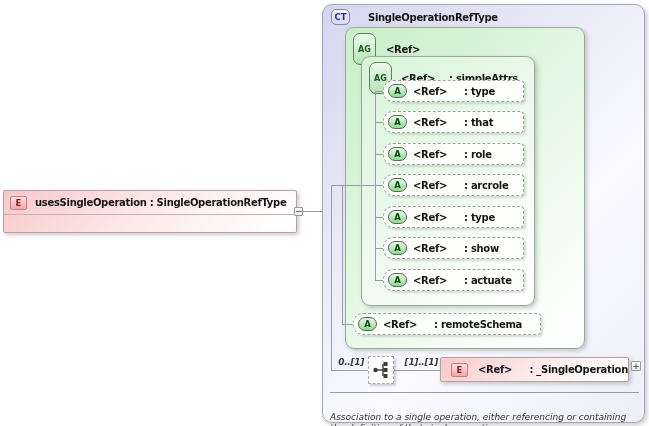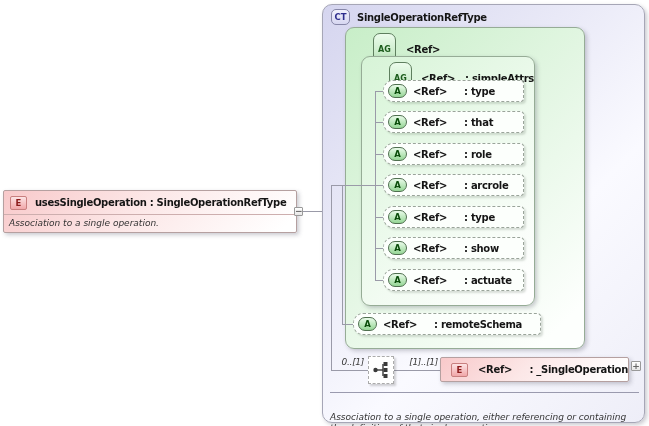--- a/index.html
+++ b/index.html
@@ -25,58 +25,57 @@
     background:#fcfffc;border:1px dashed #9aa49a;border-radius:10px 4px 4px 10px;
     box-shadow:2px 2px 2px rgba(60,80,60,.18);padding-left:4px;}
   
   .ic{display:flex;align-items:center;justify-content:center;font-weight:bold;
       font-size:8.5px;flex:none;box-sizing:border-box;letter-spacing:0;text-align:right;}
   .ic-e{width:17px;height:14px;border:1px solid #c87f7f;border-radius:2px;
         background:linear-gradient(180deg,#fce3e4,#f1a7a9);color:#8c1b1b;}
   .ic-ct{width:19px;height:16px;border:1px solid #8787a8;border-radius:5px;
         background:linear-gradient(180deg,#f1f1fc,#d7d7f1);color:#2e2e8c;}
   .ic-ag{width:23px;height:32px;border:1px solid #5f7f5f;border-radius:7px;
-        background:linear-gradient(180deg,#ecfcec,#b7e3b7);color:#1c5c1c;font-size:8px;margin-left:20px;}
+        background:linear-gradient(180deg,#ecfcec,#b7e3b7);color:#1c5c1c;font-size:8px;}
   .ic-a{width:19px;height:14px;border:1px solid #4f6f4f;border-radius:7px;
         background:linear-gradient(180deg,#e9fbe9,#95d695);color:#0b4d0b;}
   .ref{display:inline-block;}
   
   .ln{position:absolute;background:#9a9aa8;}
   
   .toggle{position:absolute;border:1px solid #999;box-sizing:border-box;
     background:linear-gradient(180deg,#ffffff,#e6e6e6);color:#666;
     font-size:9px;line-height:7px;text-align:center;font-weight:bold;border-radius:1px;}
   
-  .card{position:absolute;font-size:9px;font-weight:normal;font-style:italic;
+  .card{position:absolute;font-size:9px;font-weight:bold;font-style:italic;
         color:#3a3a3a;white-space:nowrap;letter-spacing:-0.3px;}
   .sep{position:absolute;background:#9a9aae;height:1px;}
   
   .seqbox{position:absolute;background:#fff;border:1px dashed #ababab;box-sizing:border-box;
           box-shadow:2px 2px 2px rgba(80,80,80,.25);display:flex;align-items:center;justify-content:center;}
 </style>
 </head>
 <body>
 
 <div id="stage">
 
   <div class="panel ebox shadow" style="left:3px;top:190px;width:294px;height:43px;">
     <div class="hd" style="height:23px;padding:0 6px;border-bottom:1px solid #cdaeae;">
       <span class="ic ic-e">E</span>
       <span class="lbl" style="margin-left:8px;">usesSingleOperation : SingleOperationRefType</span>
     </div>
-    <div class="note" style="padding:3px 6px 0 5px;">Association to a single operation.</div>
   </div>
 
   <div class="toggle" style="left:294px;top:207px;width:9px;height:9px;">−</div>
   <div class="ln" style="left:303px;top:211px;width:28px;height:1px;"></div>
 
   <div class="panel ctbox shadow" style="left:322px;top:4px;width:323px;height:419px;">
     <div class="hd" style="padding:4px 0 0 8px;">
       <span class="ic ic-ct">CT</span>
-      <span class="lbl" style="margin-left:7px;">SingleOperationRefType</span>
+      <span class="lbl" style="margin-left:18px;">SingleOperationRefType</span>
     </div>
   </div>
 
   <div class="panel agbox shadow" style="left:345px;top:27px;width:240px;height:322px;">
     <div class="hd" style="padding:5px 0 0 7px;">
       <span class="ic ic-ag">AG</span>
       <span class="lbl ref" style="margin-left:10px;width:49px;">&lt;Ref&gt;</span>
     </div>
   </div>
 

